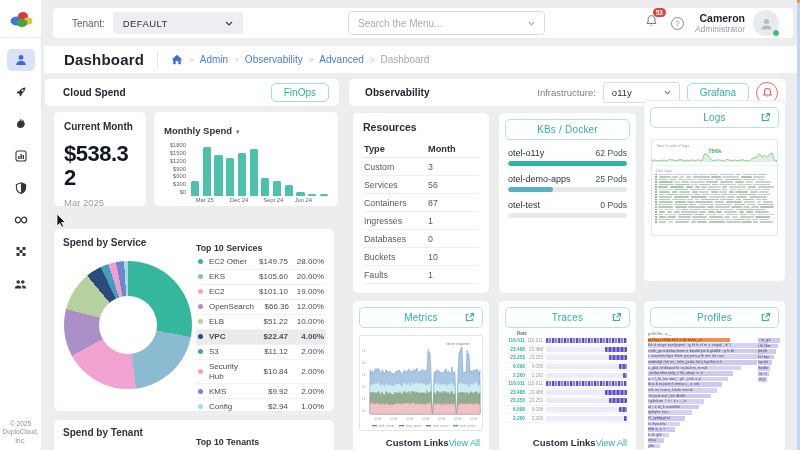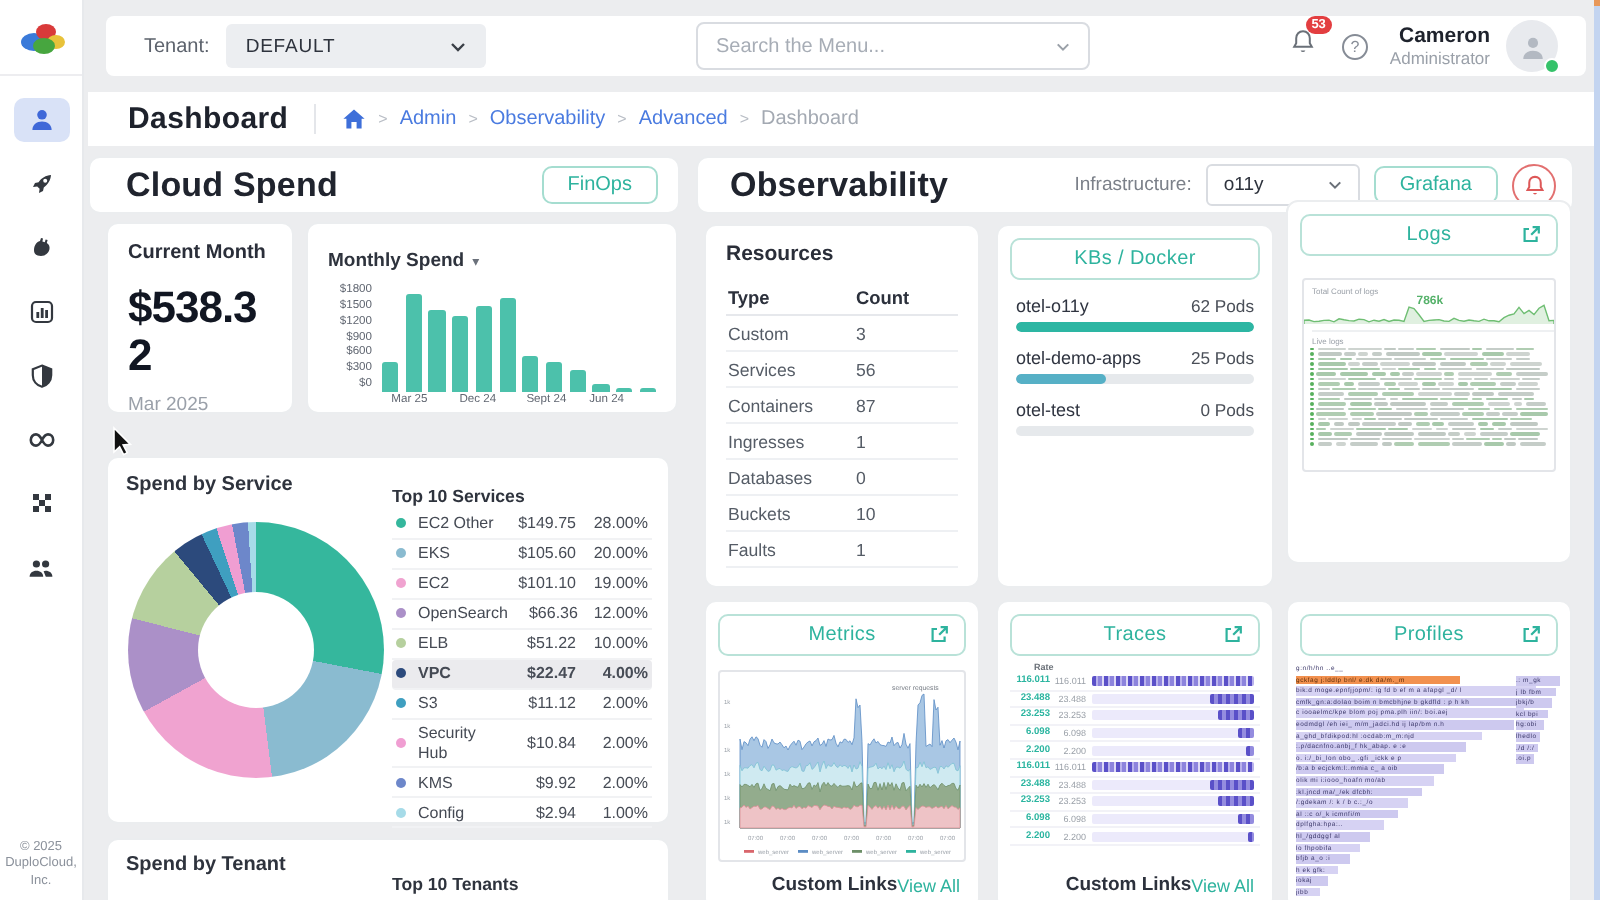--- a/index.html
+++ b/index.html
@@ -34,21 +34,21 @@
   
   #breadcrumb { left:44px; top:46px; width:756px; height:27px; background:#fff; display:flex; align-items:center; }
   .bc-title { font-size:15px; font-weight:bold; color:#1e222c; margin-left:20px; letter-spacing:.2px;}
   .bc-div { width:1px; height:15px; background:#e4e6ea; margin:0 13px; }
   .bc-sep { font-size:8px; color:#b8bdc5; margin:0 6px; }
   .bc-link { font-size:10px; color:#4a7be0; }
   .bc-current { font-size:10px; color:#a3a9b2; }
   
   #cloud-header { left:44px; top:78px; width:296px; height:29px; display:flex; align-items:center; justify-content:space-between; padding:0 10px 0 18px; }
   #obs-header { left:348px; top:78px; width:439px; height:29px; display:flex; align-items:center; padding:0 8px 0 16px; }
-  .panel-title { font-size:17px; font-weight:bold; color:#20242e; letter-spacing:.1px; }
+  .panel-title { font-size:10px; font-weight:bold; color:#20242e; letter-spacing:.1px; }
   .teal-btn { border:1px solid #a5ddd0; color:#2eb39e; font-size:10px; border-radius:5px; padding:3px 12px; background:#fff; font-family:"Liberation Sans",sans-serif;}
   .infra-label { font-size:9.5px; color:#7b8089; margin-left:auto; }
   .infra-select { width:77px; height:21px; border:1px solid #d9dce1; border-radius:3px; display:flex; align-items:center; justify-content:space-between; padding:0 8px; margin-left:7px; }
   .infra-select span { font-size:9.5px; color:#2e333d; }
   .red-bell { width:22px; height:22px; border:1px solid #e27070; border-radius:50%; display:flex; align-items:center; justify-content:center; margin-left:7px; }
   
   #current-month { left:53px; top:111px; width:94px; height:96px; padding:9px 10px; }
   .cm-title { font-size:10px; font-weight:bold; color:#2a2e39; }
   .cm-amount { font-size:22px; font-weight:bold; color:#111622; line-height:1.1; margin-top:10px; word-break:break-all; letter-spacing:-.5px;}
   .cm-period { font-size:9.5px; color:#9aa0a9; margin-top:7px; }
@@ -397,21 +397,21 @@
 <div id="tenant-card" class="abs card">
   <div class="sv-title">Spend by Tenant</div>
   <div class="tn-list-title">Top 10 Tenants</div>
 </div>
 
 <div id="resources" class="abs card">
   <div class="rs-title">Resources</div>
   <div id="rs-table">
       <div class="rs-row hdr">
         <span class="rs-c1">Type</span>
-        <span>Count</span>
+        <span>Month</span>
       </div>
       <div class="rs-row">
         <span class="rs-c1">Custom</span>
         <span>3</span>
       </div>
       <div class="rs-row">
         <span class="rs-c1">Services</span>
         <span>56</span>
       </div>
       <div class="rs-row">

